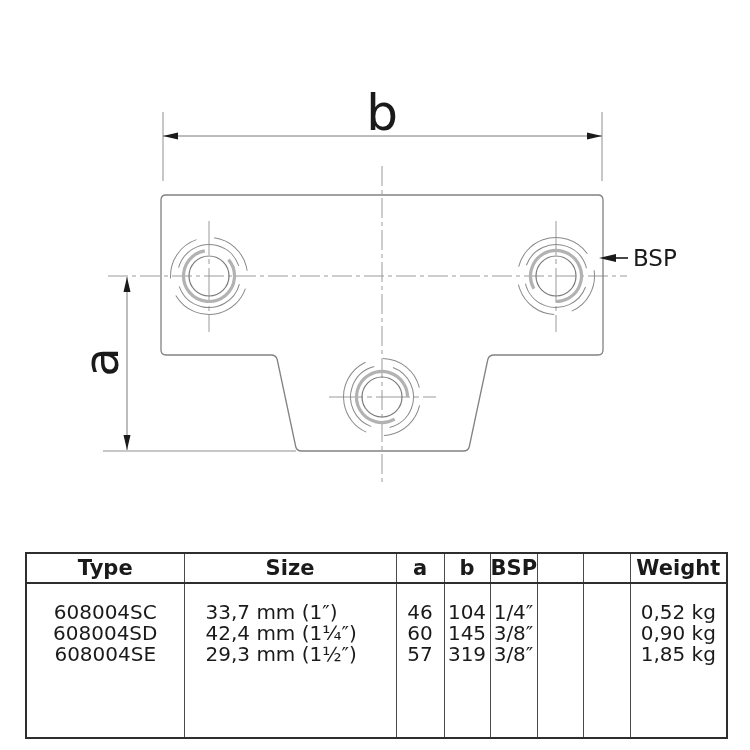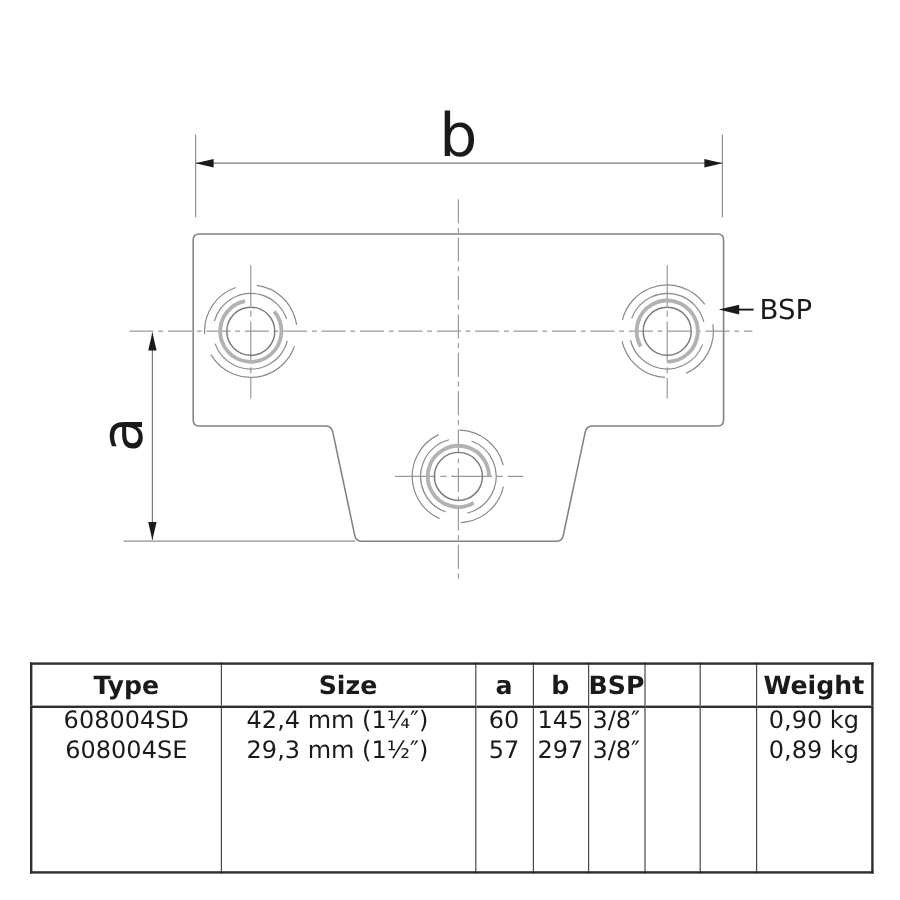--- a/index.html
+++ b/index.html
@@ -112,39 +112,49 @@
       <tr>
     <th>Type</th>
     <th>Size</th>
     <th>a</th>
     <th>b</th>
     <th>BSP</th>
     <th></th>
     <th></th>
     <th>Weight</th>
   </tr>
+  <tr class="first-body">
+    <td>608004SC</td>
+    <td class="col-size">33,7 mm (1″)</td>
+    <td>46</td>
+    <td>104</td>
+    <td>1/4″</td>
+    <td></td>
+    <td></td>
+    <td>0,52 kg</td>
+  </tr>
   <tr>
     <td>608004SD</td>
     <td class="col-size">42,4 mm (1¼″)</td>
     <td>60</td>
     <td>145</td>
     <td>3/8″</td>
     <td></td>
     <td></td>
     <td>0,90 kg</td>
   </tr>
   <tr>
     <td>608004SE</td>
     <td class="col-size">29,3 mm (1½″)</td>
     <td>57</td>
-    <td>297</td>
+    <td>319</td>
     <td>3/8″</td>
     <td></td>
     <td></td>
-    <td>0,89 kg</td>
+    <td>1,85 kg</td>
   </tr>
   <tr class="filler">
     <td></td>
         <td></td>
     <td></td>
         <td></td>
     <td></td>
         <td></td>
     <td></td>
         <td></td>

